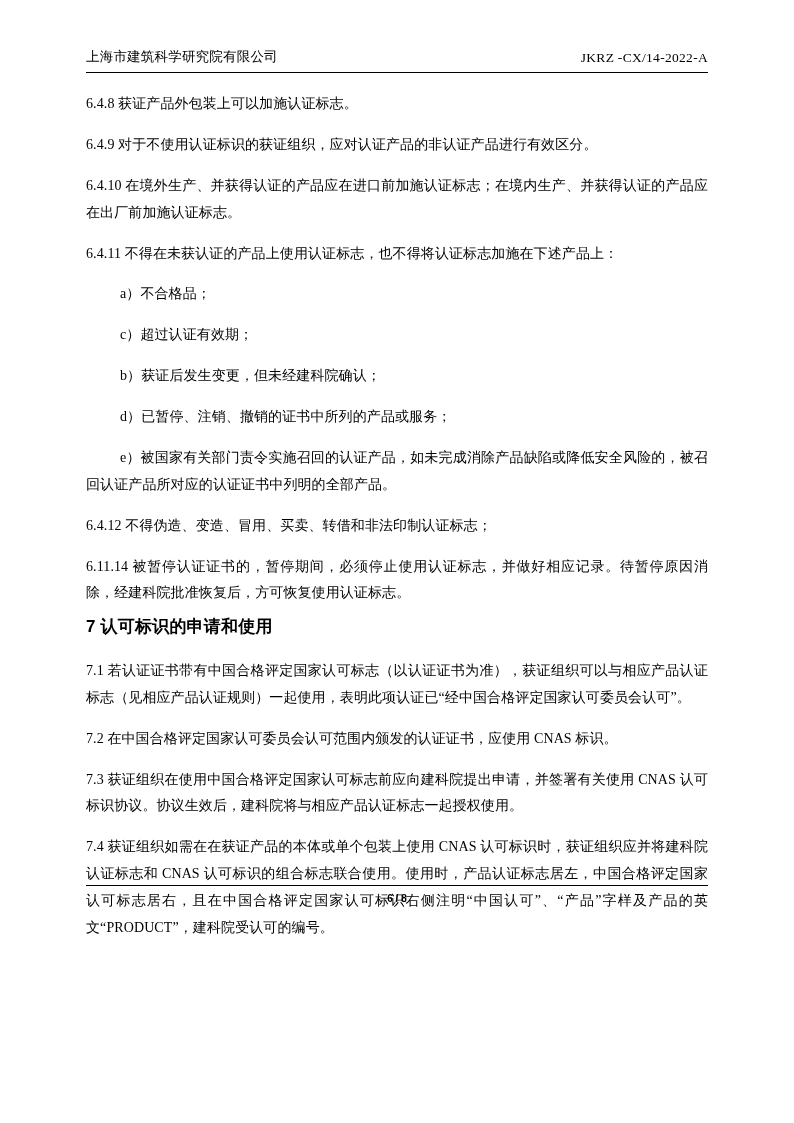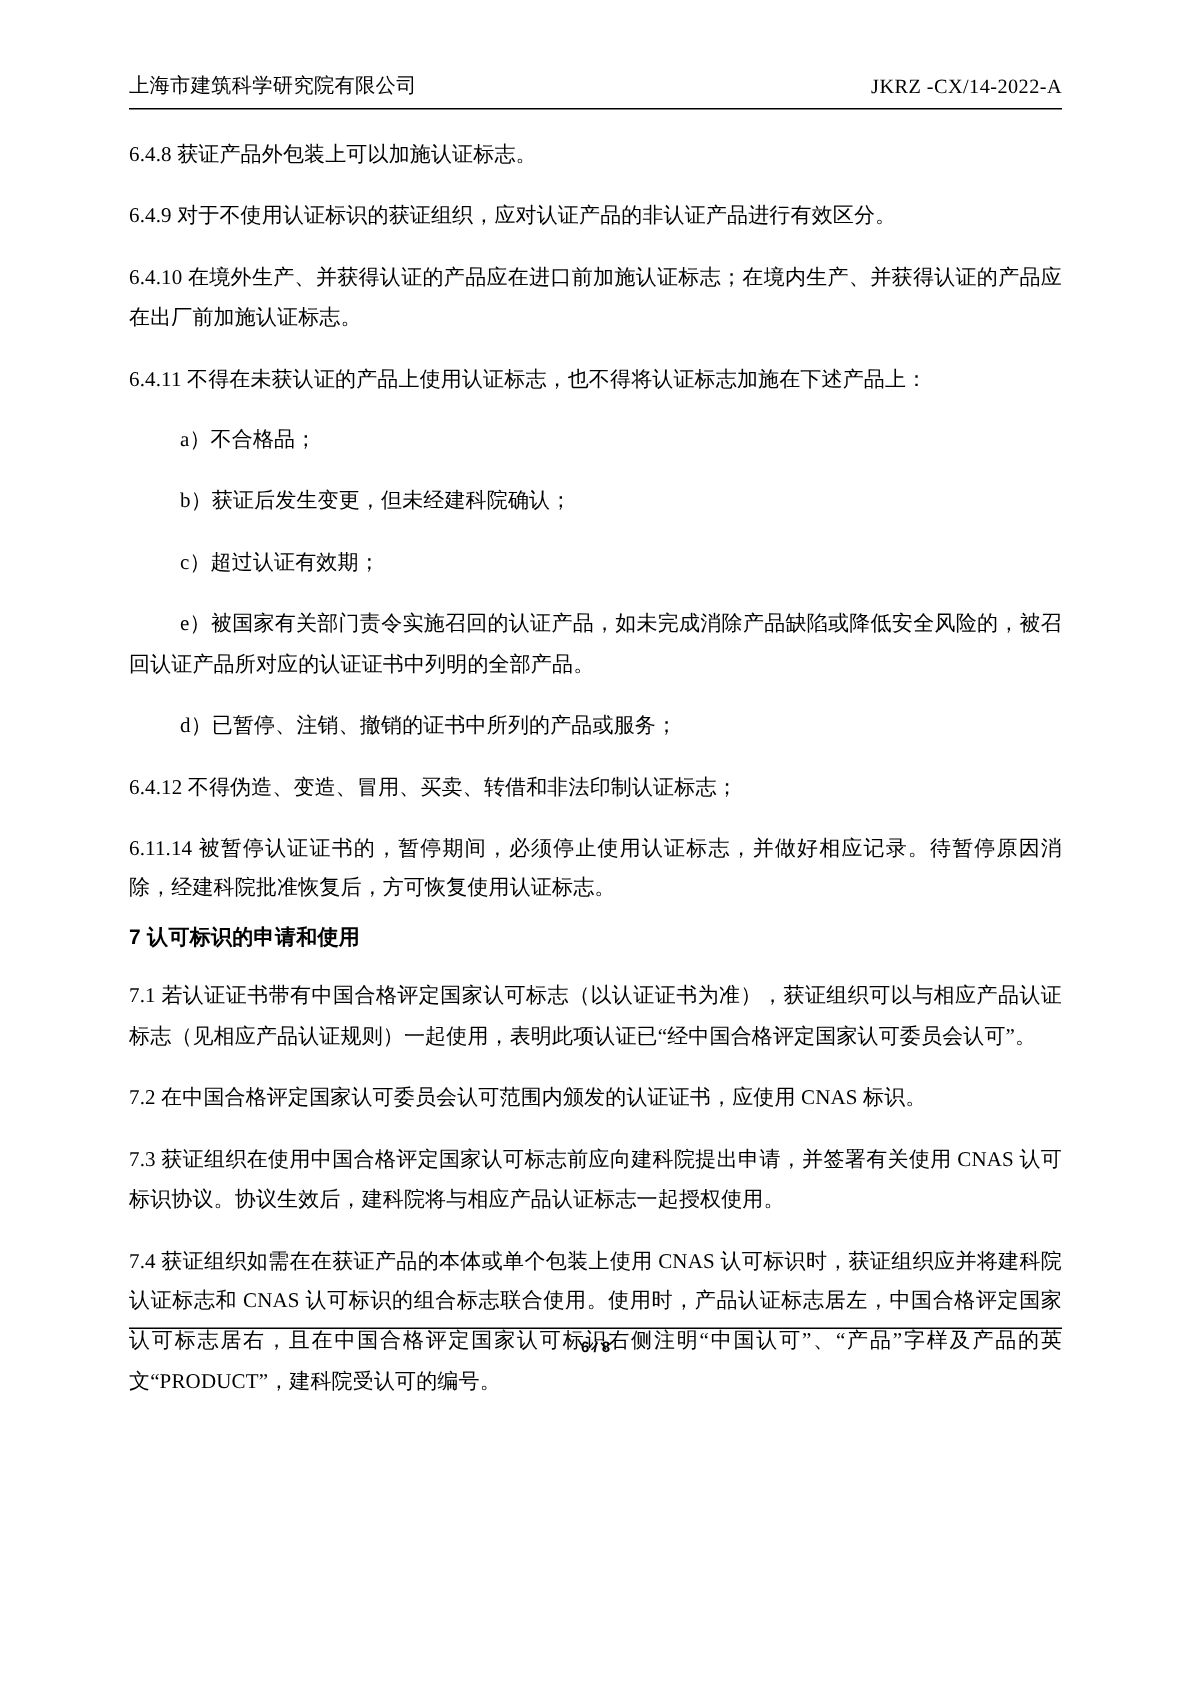--- a/index.html
+++ b/index.html
@@ -44,21 +44,21 @@
   }
   .para {
     font-size: 14px;
     line-height: 1.92;
     text-align: justify;
     text-justify: inter-ideograph;
     margin: 14px 0 1px 0;
     letter-spacing: 0.1px;
   }
   .section-title {
-    font-size: 14px;
+    font-size: 17px;
     line-height: 1.92;
     font-weight: bold;
     font-family: "Liberation Sans", "DejaVu Sans", sans-serif;
     margin: 4px 0 1px 0;
     letter-spacing: 0.2px;
   }
   .para.sub-ind {
     padding-left: 34px;
     text-indent: 0;
   }
@@ -91,24 +91,24 @@
   <div class="header-rule"></div>
 
   <div class="content">
 
     <p class="para">6.4.8  获证产品外包装上可以加施认证标志。</p>
     <p class="para">6.4.9  对于不使用认证标识的获证组织，应对认证产品的非认证产品进行有效区分。</p>
     <p class="para">6.4.10  在境外生产、并获得认证的产品应在进口前加施认证标志；在境内生产、并获得认证的产品应在出厂前加施认证标志。</p>
     <p class="para">6.4.11  不得在未获认证的产品上使用认证标志，也不得将认证标志加施在下述产品上：</p>
 
     <p class="para sub-ind">a）不合格品；</p>
+    <p class="para sub-ind">c）超过认证有效期；</p>
     <p class="para sub-ind">b）获证后发生变更，但未经建科院确认；</p>
-    <p class="para sub-ind">c）超过认证有效期；</p>
+    <p class="para sub-ind">d）已暂停、注销、撤销的证书中所列的产品或服务；</p>
     <p class="para" style="text-indent:34px;">e）被国家有关部门责令实施召回的认证产品，如未完成消除产品缺陷或降低安全风险的，被召回认证产品所对应的认证证书中列明的全部产品。</p>
-    <p class="para sub-ind">d）已暂停、注销、撤销的证书中所列的产品或服务；</p>
 
     <p class="para">6.4.12  不得伪造、变造、冒用、买卖、转借和非法印制认证标志；</p>
     <p class="para">6.11.14  被暂停认证证书的，暂停期间，必须停止使用认证标志，并做好相应记录。待暂停原因消除，经建科院批准恢复后，方可恢复使用认证标志。</p>
 
     <p class="section-title">7  认可标识的申请和使用</p>
 
     <p class="para">7.1  若认证证书带有中国合格评定国家认可标志（以认证证书为准），获证组织可以与相应产品认证标志（见相应产品认证规则）一起使用，表明此项认证已“经中国合格评定国家认可委员会认可”。</p>
     <p class="para">7.2  在中国合格评定国家认可委员会认可范围内颁发的认证证书，应使用 CNAS 标识。</p>
     <p class="para">7.3  获证组织在使用中国合格评定国家认可标志前应向建科院提出申请，并签署有关使用 CNAS 认可标识协议。协议生效后，建科院将与相应产品认证标志一起授权使用。</p>
     <p class="para">7.4  获证组织如需在在获证产品的本体或单个包装上使用 CNAS 认可标识时，获证组织应并将建科院认证标志和 CNAS 认可标识的组合标志联合使用。使用时，产品认证标志居左，中国合格评定国家认可标志居右，且在中国合格评定国家认可标识右侧注明“中国认可”、“产品”字样及产品的英文“PRODUCT”，建科院受认可的编号。</p>

